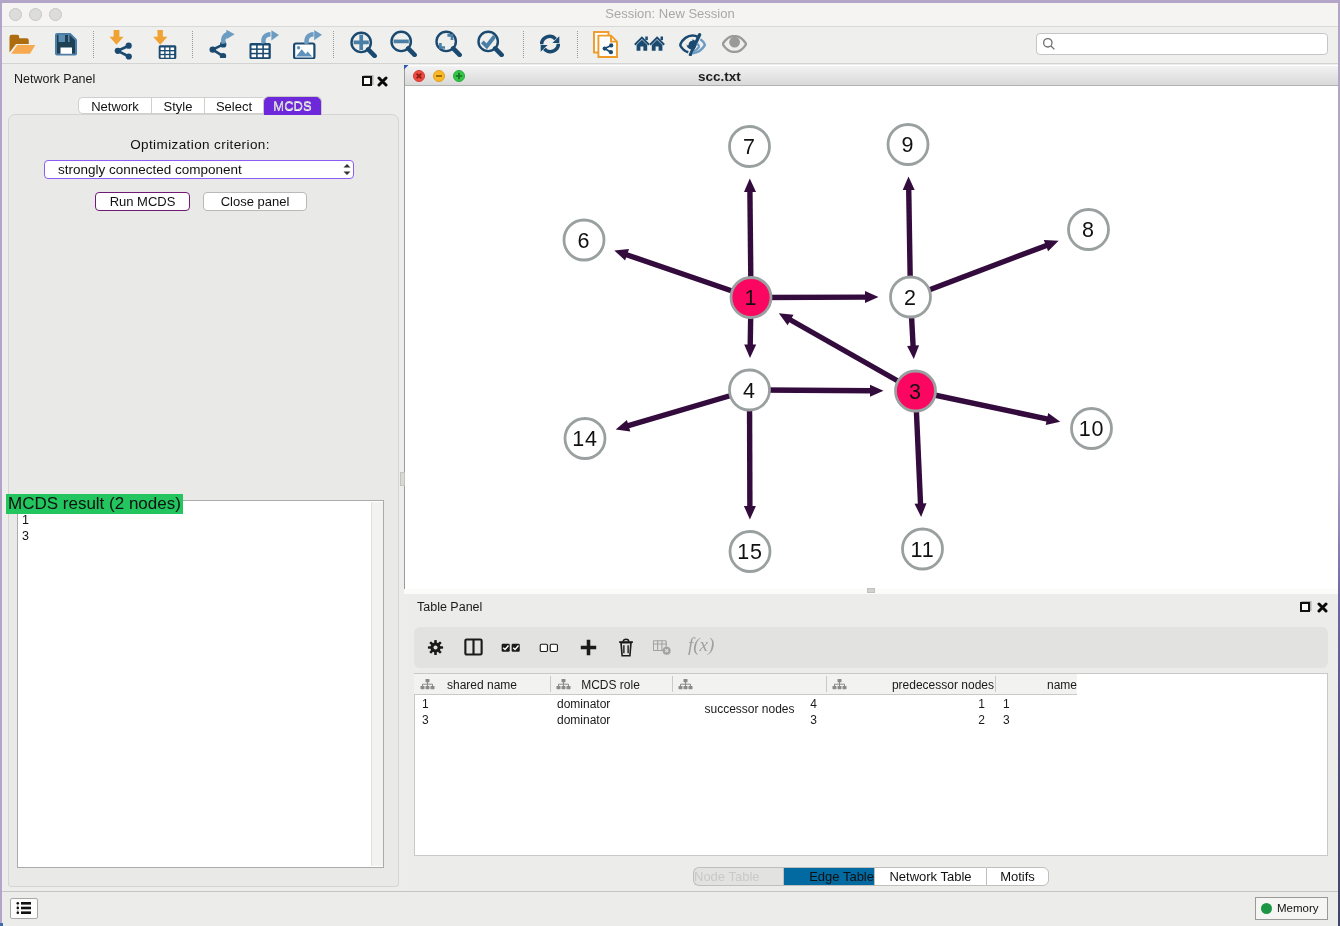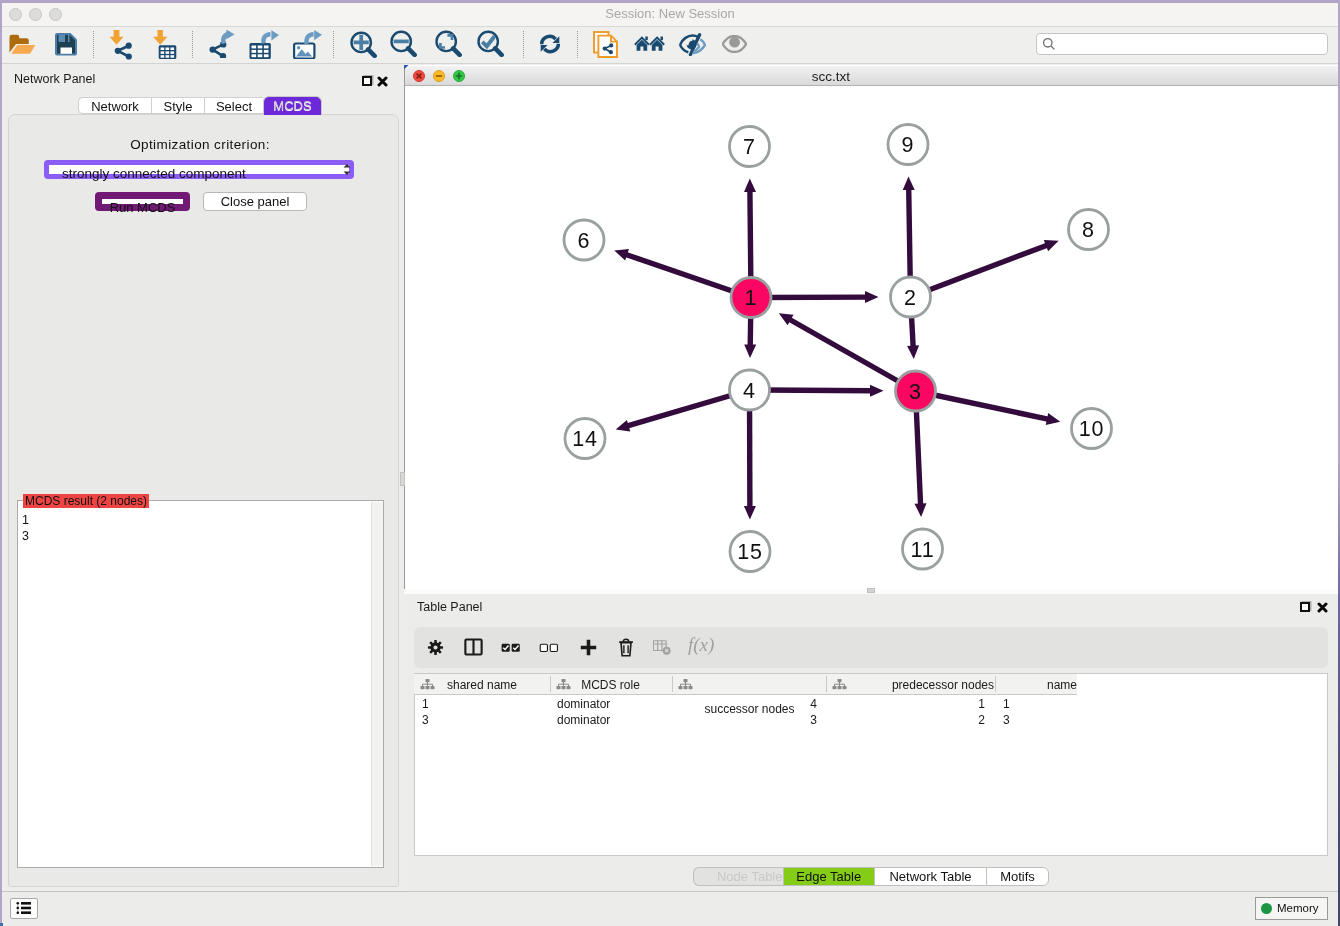--- a/index.html
+++ b/index.html
@@ -144,49 +144,49 @@
 <div style="position:absolute;left:361.5px;top:75.5px;width:10px;height:10px;border:2px solid #111;box-sizing:border-box;background:#fff;box-shadow:1.5px -1px 0 #b0b0b0"></div>
 <svg style="position:absolute;left:377px;top:75.5px" width="11" height="11" viewBox="0 0 11 11">
     <path d="M2 2 9 9M9 2 2 9" stroke="#0a0a0a" stroke-width="3" stroke-linecap="round"></path>
   </svg>
 <div style="position:absolute;left:8px;top:114px;width:391px;height:773px;background:#e9e9e7;border:1px solid #d4d4d2;border-radius:7px 7px 3px 3px;box-sizing:border-box"></div>
 <div style="position:absolute;left:78px;top:97px;width:73px;height:17px;background:#fff;border:1px solid #cfcfcd;border-right:none;box-sizing:border-box;border-radius:5px 0 0 5px;font-size:13px;color:#111;text-align:center;line-height:17px">Network</div>
 <div style="position:absolute;left:151px;top:97px;width:53px;height:17px;background:#fff;border:1px solid #cfcfcd;border-right:none;box-sizing:border-box;font-size:13px;color:#111;text-align:center;line-height:17px">Style</div>
 <div style="position:absolute;left:204px;top:97px;width:59px;height:17px;background:#fff;border:1px solid #cfcfcd;border-right:none;box-sizing:border-box;font-size:13px;color:#111;text-align:center;line-height:17px">Select</div>
 <div style="position:absolute;left:263px;top:96px;width:59px;height:19px;background:#6d28d9;border:1px solid #c9c9c7;border-bottom:none;border-radius:6px 6px 0 0;box-sizing:border-box;font-size:13px;color:#cfcfcd;text-align:center;line-height:18px;text-shadow:0 1px 0 #fff">MCDS</div>
 <div style="position:absolute;left:100px;top:137px;width:200px;text-align:center;font-size:13.5px;letter-spacing:0.4px;color:#111">Optimization criterion:</div>
-<div style="position:absolute;left:44px;top:160px;width:310px;height:19px;background:#fff;border:5px solid #8b5cf6;border-radius:4px;font-size:13.5px;color:#111;line-height:18px;padding-left:13px;box-sizing:border-box">strongly connected component</div>
+<div style="position:absolute;left:44px;top:160px;width:310px;height:19px;background:#fff;border:1px solid #8b5cf6;border-radius:4px;font-size:13.5px;color:#111;line-height:18px;padding-left:13px;box-sizing:border-box">strongly connected component</div>
 <svg style="position:absolute;left:341px;top:163px" width="12" height="13" viewBox="0 0 12 13">
     <path d="M2.5 4.5 6 1l3.5 3.5z" fill="#333"></path>
     <path d="M2.5 8.5 6 12l3.5-3.5z" fill="#333"></path>
   </svg>
-<div style="position:absolute;left:95px;top:192px;width:95px;height:19px;background:#fff;border:7px solid #701a75;border-radius:4px;box-sizing:border-box;font-size:13px;color:#111;text-align:center;line-height:17px">Run MCDS</div>
+<div style="position:absolute;left:95px;top:192px;width:95px;height:19px;background:#fff;border:1px solid #701a75;border-radius:4px;box-sizing:border-box;font-size:13px;color:#111;text-align:center;line-height:17px">Run MCDS</div>
 <div style="position:absolute;left:203px;top:192px;width:104px;height:19px;background:#fff;border:1px solid #b9b9b7;border-radius:4px;box-sizing:border-box;font-size:13px;color:#111;text-align:center;line-height:17px">Close panel</div>
 <div style="position:absolute;left:17px;top:500px;width:367px;height:368px;border:1px solid #ababab;background:#fff;box-sizing:border-box"></div>
 <div style="position:absolute;left:371px;top:502px;width:11px;height:364px;background:#f2f2f0;border-left:1px solid #e0e0e0"></div>
-<div style="position:absolute;left:23px;top:494px;background:#ef4444;padding:0 2px;font-size:12px;color:#111">MCDS result (2 nodes)</div>
+<div style="position:absolute;left:6px;top:494px;background:#22c55e;padding:0 2px;font-size:17px;color:#111">MCDS result (2 nodes)</div>
 <div style="position:absolute;left:22px;top:512px;font-size:12.5px;color:#111;line-height:16px">1<br>3</div>
 <div style="position:absolute;left:404px;top:65px;width:934.5px;height:524px;background:#fff;border-left:1.3px solid #9a9a9a;box-sizing:border-box"></div>
 <div style="position:absolute;left:405.3px;top:65.5px;width:933.2px;height:20.5px;background:linear-gradient(#f2f2f2,#d9d9d9);border-bottom:1px solid #b2b2b2;box-sizing:border-box"></div>
 <svg style="position:absolute;left:404px;top:65px" width="4.5" height="4.5" viewBox="0 0 4.5 4.5">
     <path d="M0 0 H4.5 L0 4.5 Z" fill="#2d59b0"></path>
   </svg>
 <div style="position:absolute;left:413px;top:70px;width:12px;height:12px;border-radius:50%;background:#ee4b43;border:1px solid #d23b32;box-sizing:border-box"></div>
 <div style="position:absolute;left:433px;top:70px;width:12px;height:12px;border-radius:50%;background:#fcb826;border:1px solid #e0a01c;box-sizing:border-box"></div>
 <div style="position:absolute;left:453px;top:70px;width:12px;height:12px;border-radius:50%;background:#33c748;border:1px solid #27a93a;box-sizing:border-box"></div>
 <svg style="position:absolute;left:414px;top:71px" width="10" height="10" viewBox="0 0 10 10">
     <path d="M2.6 2.6 7.4 7.4M7.4 2.6 2.6 7.4" stroke="#8f1c12" stroke-width="1.7"></path>
   </svg>
 <svg style="position:absolute;left:434px;top:71px" width="10" height="10" viewBox="0 0 10 10">
     <path d="M2 5h6" stroke="#9a6a08" stroke-width="1.9"></path>
   </svg>
 <svg style="position:absolute;left:454px;top:71px" width="10" height="10" viewBox="0 0 10 10">
     <path d="M5 1.8v6.4M1.8 5h6.4" stroke="#1b6e26" stroke-width="1.7"></path>
   </svg>
-<div style="position:absolute;left:660px;top:68.5px;width:342px;text-align:center;font-size:13.5px;font-weight:400;color:#1d1d1d">scc.txt</div>
+<div style="position:absolute;left:698px;top:68.5px;width:342px;font-size:13.5px;font-weight:700;color:#1d1d1d">scc.txt</div>
 <div style="position:absolute;left:404px;top:589px;width:934.5px;height:4.6px;background:#fbfbfa"></div>
 <div style="position:absolute;left:867px;top:587.5px;width:8px;height:5px;background:#d2d2d0;border:1px solid #c0c0be;box-sizing:border-box"></div>
 <div style="position:absolute;left:399.5px;top:472px;width:5px;height:14px;background:#d8d8d6;border:1px solid #c2c2c0;box-sizing:border-box"></div>
 <svg style="position:absolute;left:410px;top:88px" width="925" height="496" viewBox="0 0 925 496" font-family="Liberation Sans,sans-serif">
     <line x1="341.0" y1="209.5" x2="339.9" y2="102.0" stroke="#330b3c" stroke-width="5.4"></line>
 <polygon points="339.8,90.5 346.0,103.9 334.0,104.1" fill="#330b3c"></polygon>
 <line x1="341.0" y1="209.5" x2="215.1" y2="166.2" stroke="#330b3c" stroke-width="5.4"></line>
 <polygon points="204.3,162.4 219.0,161.1 215.1,172.5" fill="#330b3c"></polygon>
 <line x1="341.0" y1="209.5" x2="457.0" y2="209.1" stroke="#330b3c" stroke-width="5.4"></line>
 <polygon points="468.5,209.1 455.0,215.1 455.0,203.1" fill="#330b3c"></polygon>
@@ -327,22 +327,22 @@
 <div style="position:absolute;left:422px;top:697px;font-size:12px;color:#1a1a1a">1</div>
 <div style="position:absolute;left:557px;top:697px;font-size:12px;color:#1a1a1a">dominator</div>
 <div style="position:absolute;left:671px;top:697px;width:146px;text-align:right;font-size:12px;color:#1a1a1a">4</div>
 <div style="position:absolute;left:826px;top:697px;width:159px;text-align:right;font-size:12px;color:#1a1a1a">1</div>
 <div style="position:absolute;left:1003px;top:697px;font-size:12px;color:#1a1a1a">1</div>
 <div style="position:absolute;left:422px;top:713px;font-size:12px;color:#1a1a1a">3</div>
 <div style="position:absolute;left:557px;top:713px;font-size:12px;color:#1a1a1a">dominator</div>
 <div style="position:absolute;left:671px;top:713px;width:146px;text-align:right;font-size:12px;color:#1a1a1a">3</div>
 <div style="position:absolute;left:826px;top:713px;width:159px;text-align:right;font-size:12px;color:#1a1a1a">2</div>
 <div style="position:absolute;left:1003px;top:713px;font-size:12px;color:#1a1a1a">3</div>
-<div style="position:absolute;left:693px;top:866.5px;width:89.5px;height:19.5px;background:#e2e2e0;border:1px solid #bfbfbd;border-right:none;border-radius:6px 0 0 6px;box-sizing:border-box;font-size:13px;color:#c9c9c7;text-align:right;line-height:18px">Node Table</div>
-<div style="position:absolute;left:782.5px;top:866.5px;width:91.5px;height:19.5px;background:#84cc16;border:1px solid #bfbfbd;border-right:none;border-radius:0;box-sizing:border-box;font-size:13px;color:#111;text-align:center;line-height:18px">Edge Table</div>
+<div style="position:absolute;left:693px;top:866.5px;width:89.5px;height:19.5px;background:#e2e2e0;border:1px solid #bfbfbd;border-right:none;border-radius:6px 0 0 6px;box-sizing:border-box;font-size:13px;color:#c9c9c7;text-align:left;line-height:18px">Node Table</div>
+<div style="position:absolute;left:782.5px;top:866.5px;width:91.5px;height:19.5px;background:#0369a1;border:1px solid #bfbfbd;border-right:none;border-radius:0;box-sizing:border-box;font-size:13px;color:#111;text-align:right;line-height:18px">Edge Table</div>
 <div style="position:absolute;left:874px;top:866.5px;width:112px;height:19.5px;background:#fff;border:1px solid #bfbfbd;border-right:none;border-radius:0;box-sizing:border-box;font-size:13px;color:#111;text-align:center;line-height:18px">Network Table</div>
 <div style="position:absolute;left:986px;top:866.5px;width:63px;height:19.5px;background:#fff;border:1px solid #bfbfbd;border-radius:0 6px 6px 0;box-sizing:border-box;font-size:13px;color:#111;text-align:center;line-height:18px">Motifs</div>
 <div style="position:absolute;left:0;top:891px;width:1340px;height:35px;background:#ececea;border-top:1px solid #c4c4c2;box-sizing:border-box"></div>
 <div style="position:absolute;left:10px;top:898px;width:28px;height:21px;background:#fdfdfd;border:1px solid #a8a8a6;box-sizing:border-box;border-radius:2px"></div>
 <svg style="position:absolute;left:12px;top:901px" width="22" height="14" viewBox="0 0 22 14">
     <rect x="4.5" y="1" width="2.6" height="2.6" rx="1.3" fill="#111"></rect>
     <rect x="9" y="1" width="10" height="2.6" fill="#111"></rect>
     <rect x="4.5" y="5.7" width="2.6" height="2.6" rx="1.3" fill="#111"></rect>
     <rect x="9" y="5.7" width="10" height="2.6" fill="#111"></rect>
     <rect x="4.5" y="10.4" width="2.6" height="2.6" rx="1.3" fill="#111"></rect>

